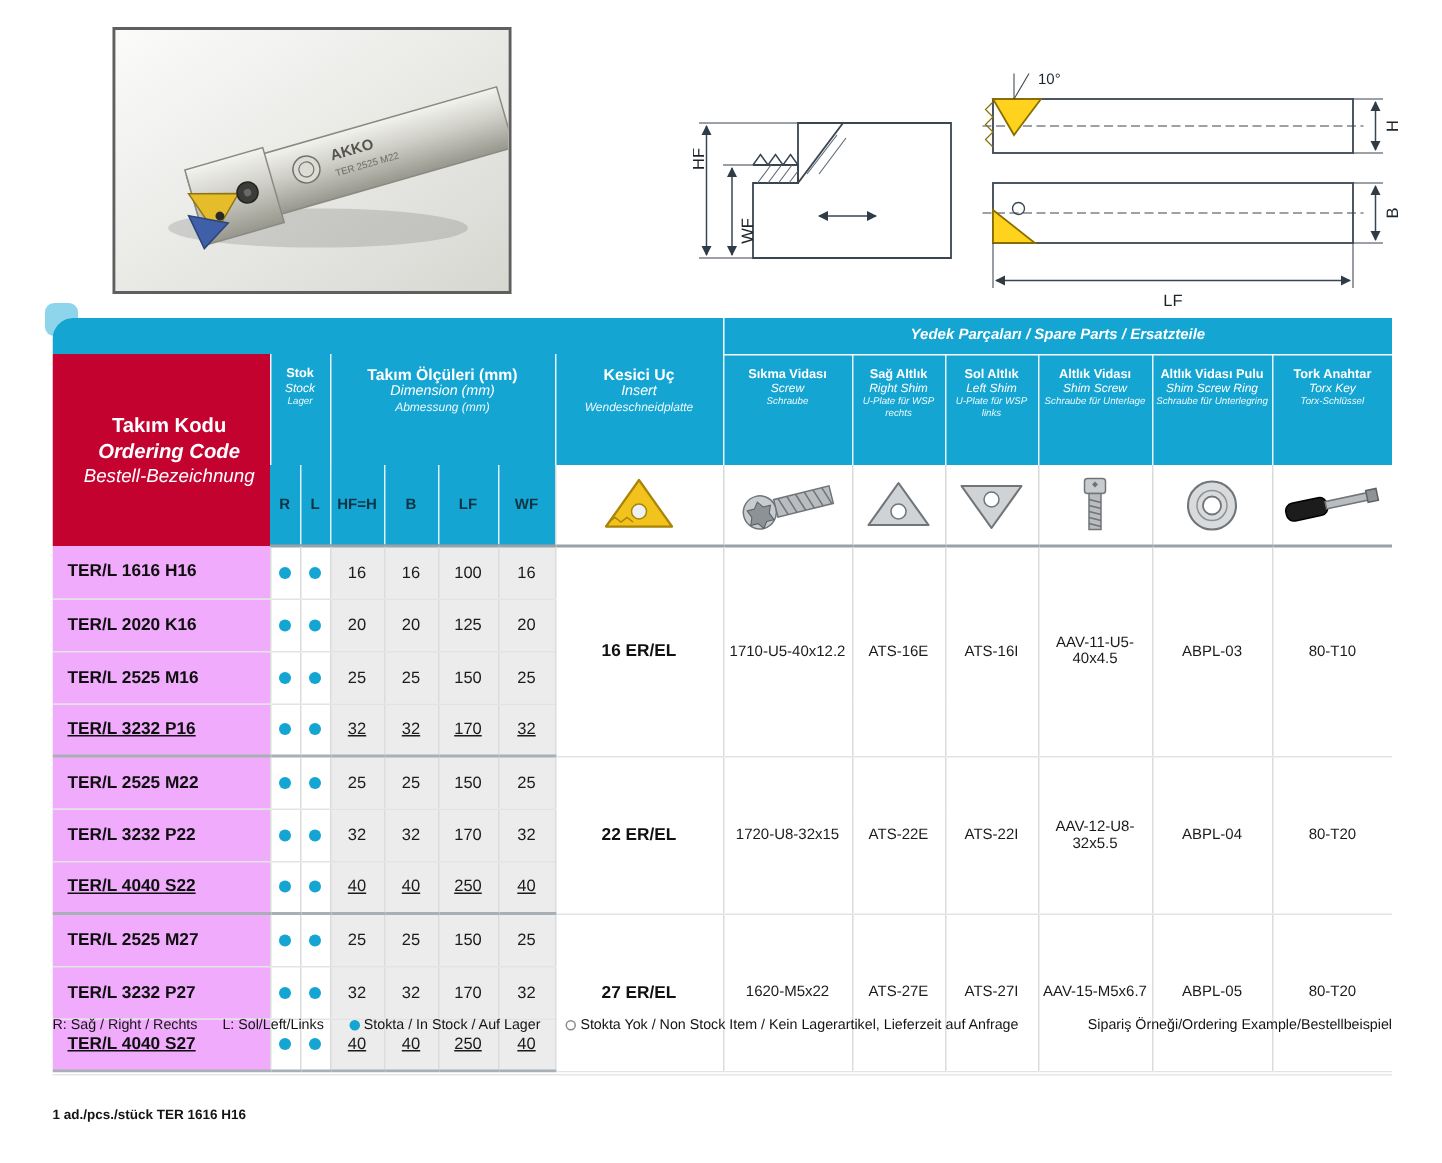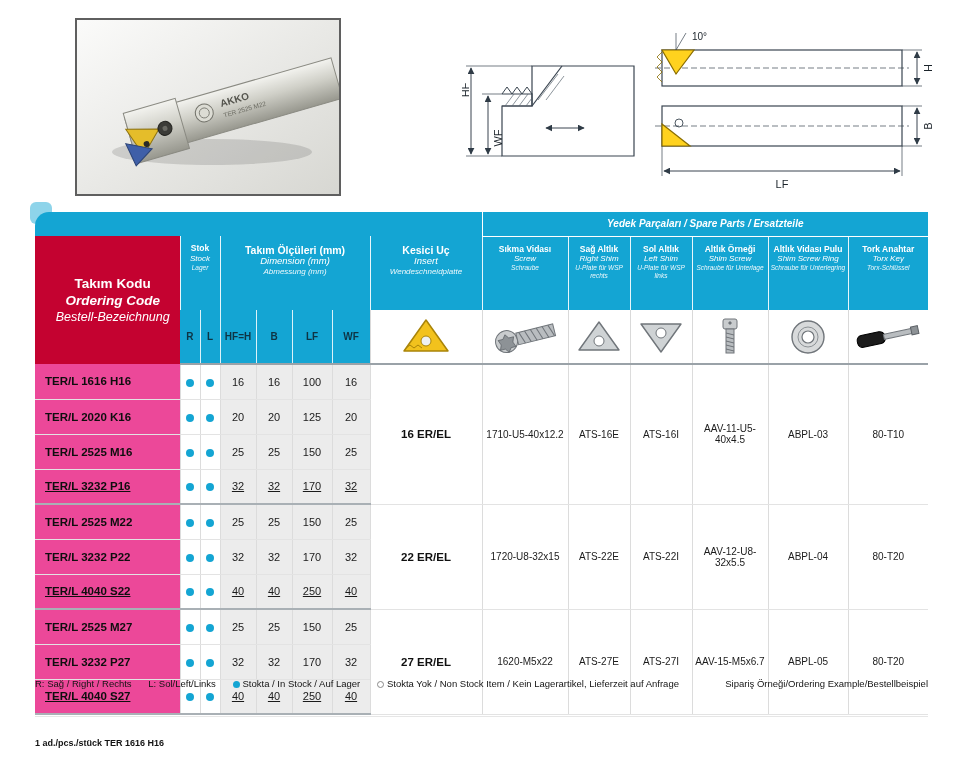--- a/index.html
+++ b/index.html
@@ -4,21 +4,21 @@
 <style>
   * { margin:0; padding:0; box-sizing:border-box; }
   html,body { width:961px; height:775px; background:#fff; font-family:"Liberation Sans", sans-serif; }
   .page { position:relative; width:961px; height:775px; overflow:hidden; background:#fff;
           --cyan:#14a5d3; --cyan-soft:#8ed4ea; --red:#c40230; }
 
   
   .photo-frame { position:absolute; left:75px; top:18px; width:266px; height:178px;
                  border:2px solid #5f5f5f; background:#f4f4f1; }
   
-  .drawings { position:absolute; left:462px; top:28px; width:472px; height:168px; }
+  .drawings { position:absolute; left:462px; top:44px; width:472px; height:168px; }
 
   
   .corner-tab { position:absolute; left:30px; top:202px; width:22px; height:22px;
                 border-radius:6px; background:var(--cyan-soft); }
 
   
   .table-wrap { position:absolute; left:35px; top:212px; width:893px;
                 border-top-left-radius:14px; overflow:hidden; }
   table { width:893px; border-collapse:collapse; table-layout:fixed; }
 
@@ -48,21 +48,21 @@
   .icon-row th { height:54px; border-bottom:2px solid #9aa2a8; }
   .sub { background:var(--cyan); color:#0e3444; font-weight:bold; font-size:10px;
          text-align:center; vertical-align:middle; }
   .subdiv { border-left:1px solid rgba(255,255,255,.85); }
   .iconc { background:#fff; border-left:1px solid #d9d9d9; text-align:center; vertical-align:middle; padding:2px 0; }
   .iconc svg { display:inline-block; vertical-align:middle; }
 
   tbody td { height:35px; border-left:1px solid #dcdcdc; border-bottom:1px solid #e3e3e3;
              text-align:center; vertical-align:middle; }
   td.code { text-align:left; padding-left:10px; font-weight:bold; font-size:11.5px; color:#0e0e0e;
-            border-left:none; background:#ec4899; }
+            border-left:none; background:#f0abfc; }
   td.dotc { background:#fff; }
   td.dim  { background:#ececec; font-size:11px; color:#1b1b1b; }
   td.part { background:#fff; font-size:10px; color:#1b1b1b; }
   td.insert-cell { font-weight:bold; font-size:11.5px; color:#101010; }
   tr.group-end td { border-bottom:2px solid #a9b0b5;text-decoration:underline; }
 
   .dot { width:8px; height:8px; border-radius:50%; background:var(--cyan); display:inline-block; }
   .dot.small { width:7px; height:7px; margin:0 3px 0 0; vertical-align:-1px; }
   .dot.off { background:#fff; border:1px solid #8a8a8a; }
 
@@ -238,21 +238,21 @@
             <div class="h-tr">Sağ Altlık</div>
             <div class="h-en">Right Shim</div>
             <div class="h-de">U-Plate für WSP rechts</div>
           </th>
           <th class="hdr">
             <div class="h-tr">Sol Altlık</div>
             <div class="h-en">Left Shim</div>
             <div class="h-de">U-Plate für WSP links</div>
           </th>
           <th class="hdr">
-            <div class="h-tr">Altlık Örneği</div>
+            <div class="h-tr">Altlık Vidası</div>
             <div class="h-en">Shim Screw</div>
             <div class="h-de">Schraube für Unterlage</div>
           </th>
           <th class="hdr">
             <div class="h-tr">Altlık Vidası Pulu</div>
             <div class="h-en">Shim Screw Ring</div>
             <div class="h-de">Schraube für Unterlegring</div>
           </th>
           <th class="hdr">
             <div class="h-tr">Tork Anahtar</div>

